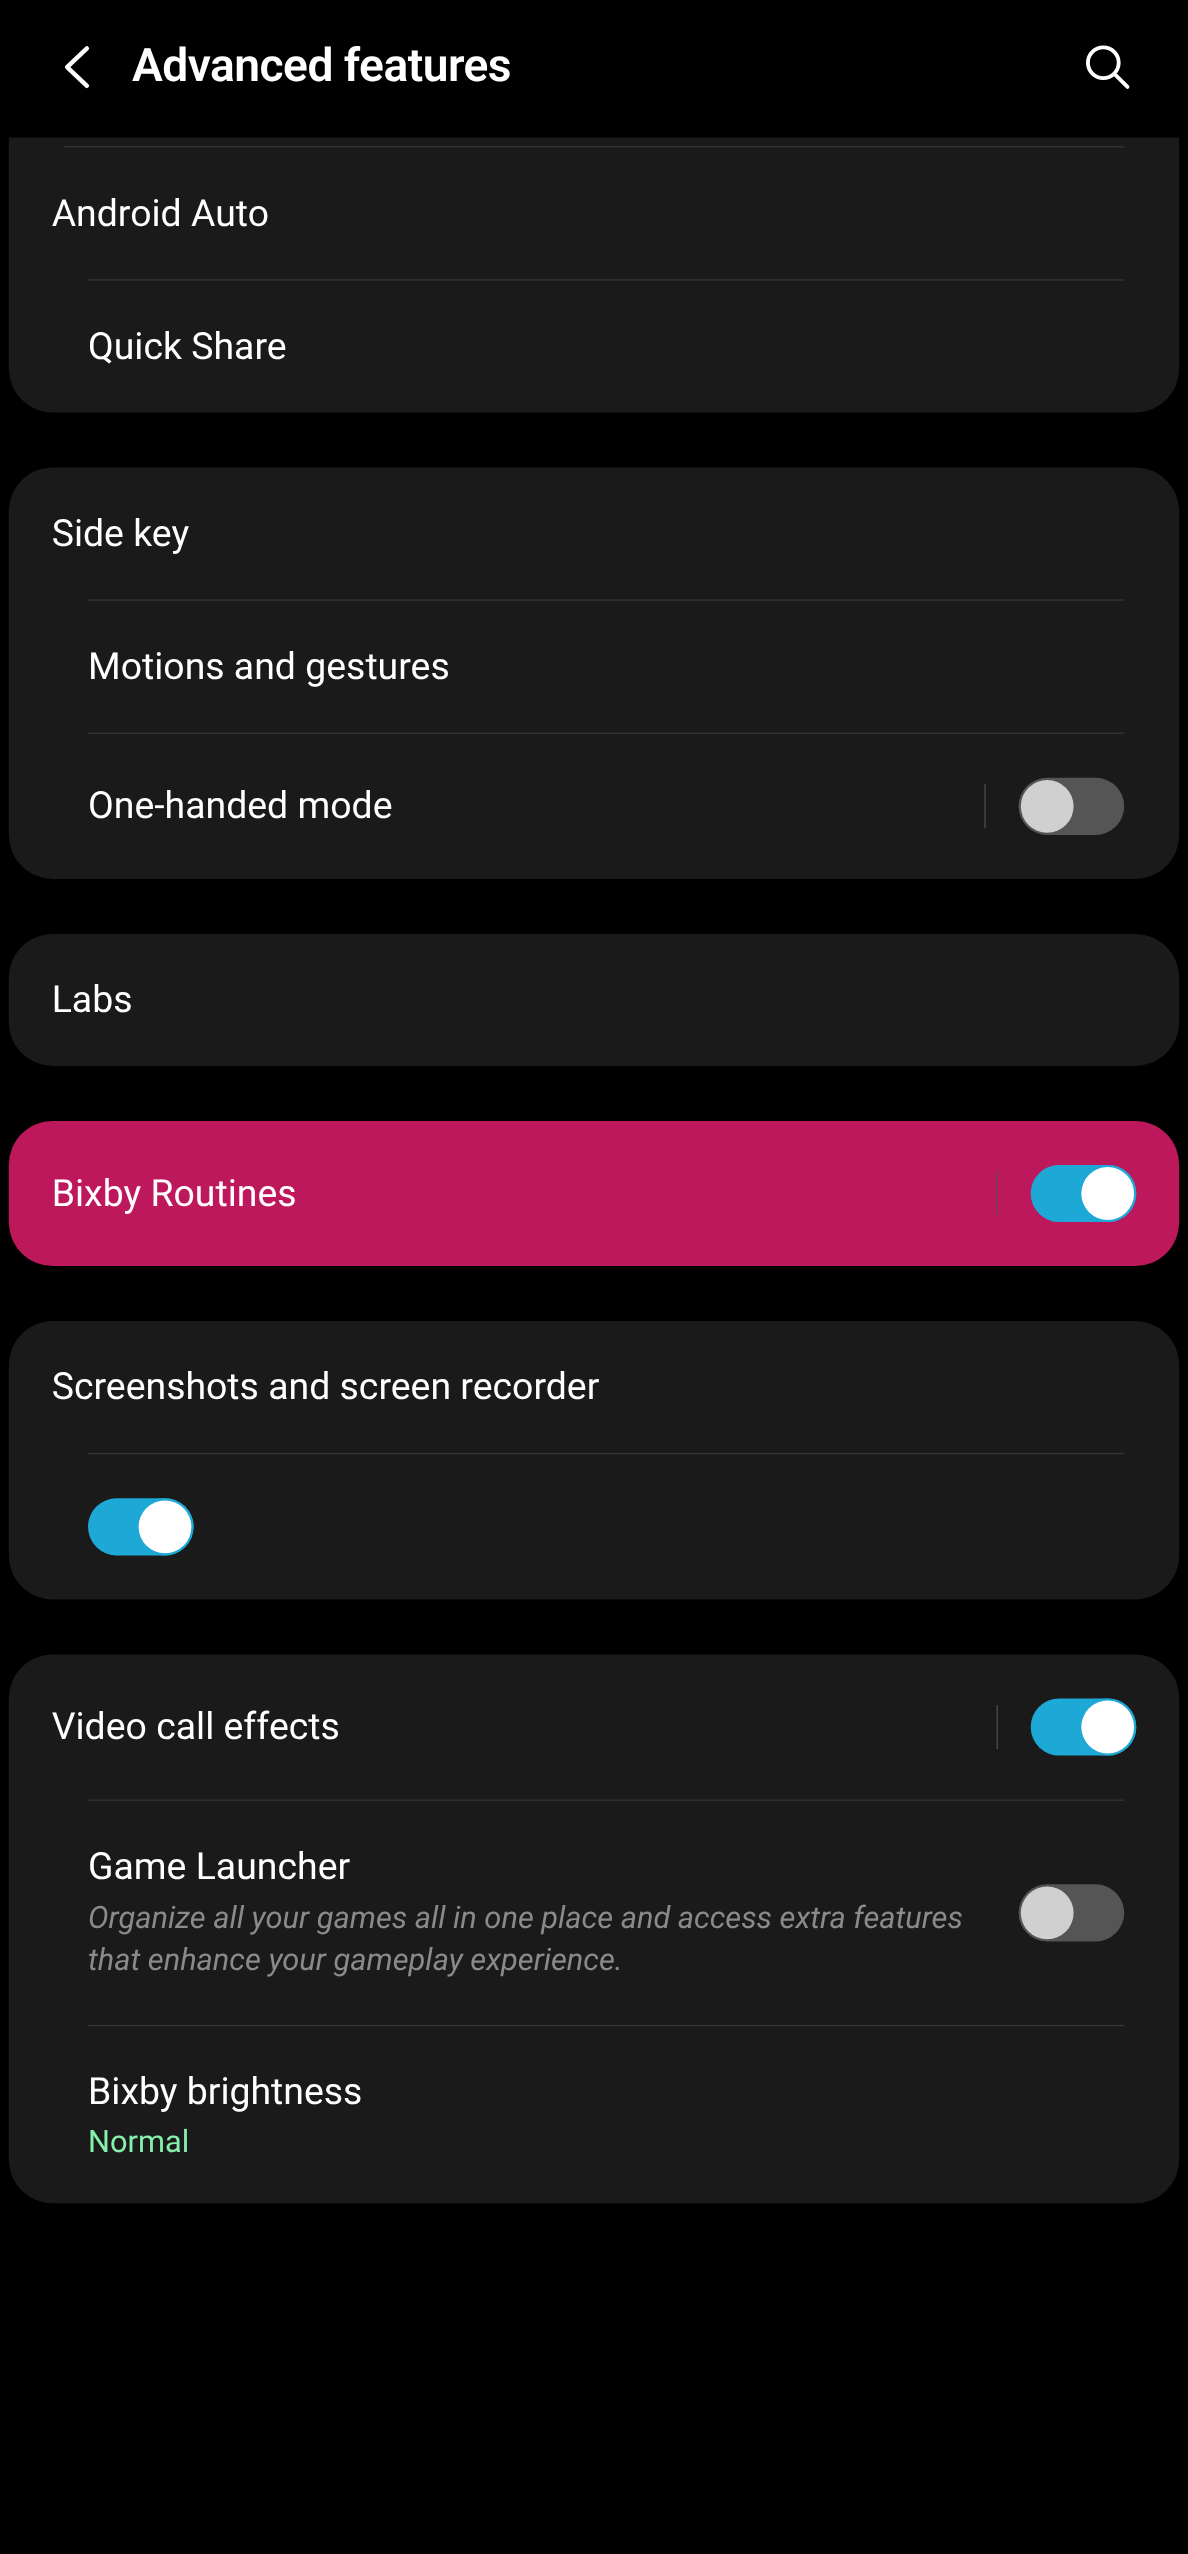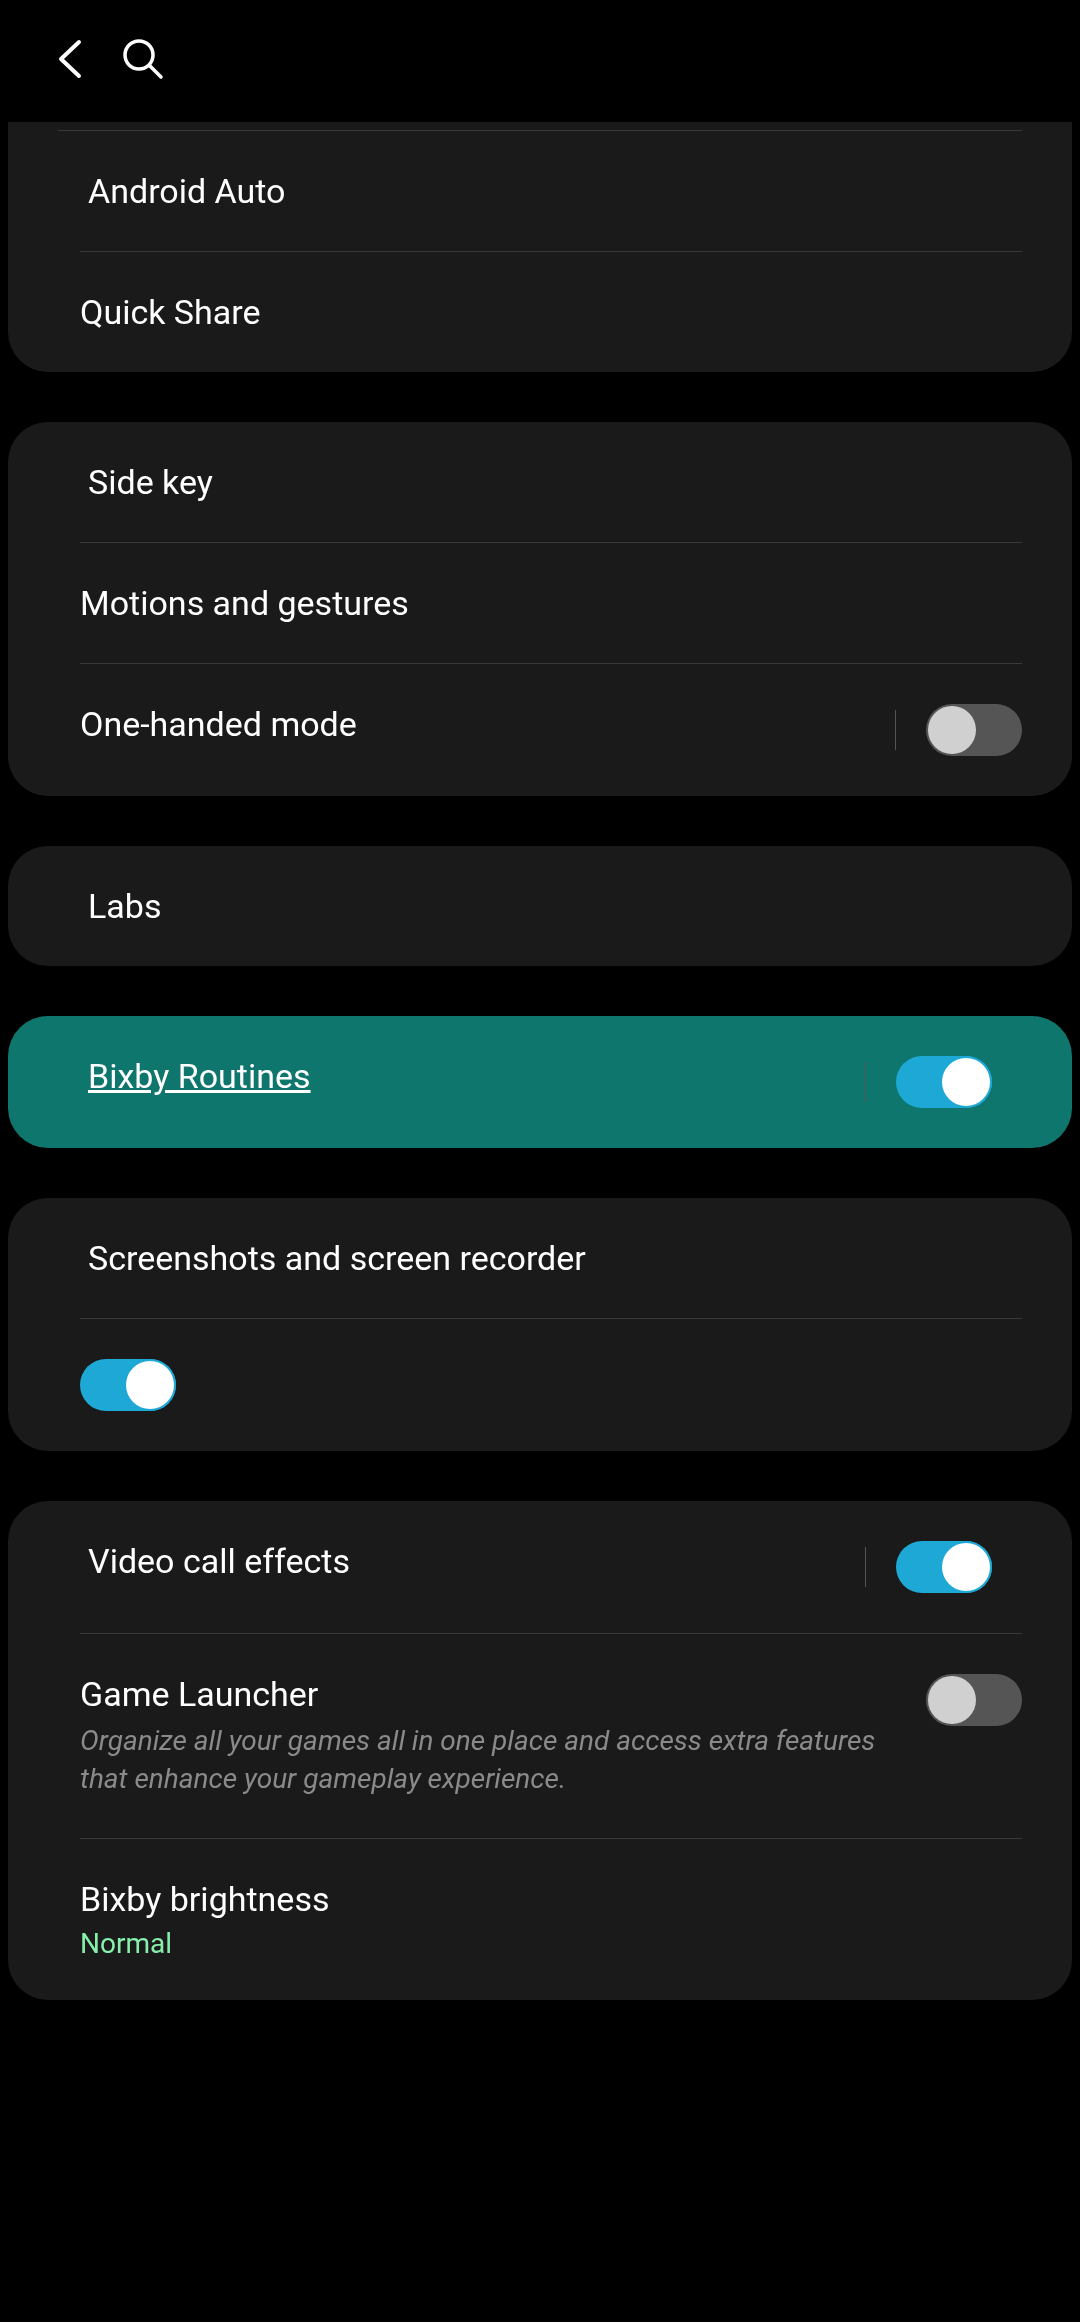--- a/index.html
+++ b/index.html
@@ -42,40 +42,39 @@
       justify-content: center;
       cursor: pointer;
     }
     .settings-group {
       background: #1a1a1a;
       border-radius: 40px;
       margin: 0 8px 50px 8px;
       overflow: hidden;
     }
     .settings-group.highlighted {
-      background: #0f766e;
-      text-decoration: underline;
+      background: #be185d;
     }
     .settings-group.first {
       border-top-left-radius: 0;
       border-top-right-radius: 0;
       margin-top: 0;
       padding-top: 8px;
     }
     .settings-group.first::before {
       content: '';
       display: block;
       height: 1px;
       background: #3a3a3a;
       margin: 0 50px 0 50px;
     }
     .settings-item {
       display: flex;
-      align-items: flex-start;
-      padding: 40px 80px;
+      align-items: center;
+      padding: 40px 39px;
       min-height: 100px;
       position: relative;
       cursor: pointer;
     }
     .settings-item + .settings-item {
       border-top: 1px solid #3a3a3a;
       margin-left: 72px;
       margin-right: 50px;
       padding-left: 0;
       padding-right: 0;
@@ -142,20 +141,21 @@
   </style>
 </head>
 <body>
 
 <div class="header">
   <div class="back-button">
     <svg width="30" height="42" viewBox="0 0 30 42">
       <path d="M 24 4 L 6 21 L 24 38" stroke="#ffffff" stroke-width="4" fill="none" stroke-linecap="round" stroke-linejoin="round"></path>
     </svg>
   </div>
+  <div class="header-title">Advanced features</div>
   <div class="search-button">
     <svg width="44" height="44" viewBox="0 0 44 44">
       <circle cx="18" cy="18" r="14" stroke="#ffffff" stroke-width="3.5" fill="none"></circle>
       <line x1="29" y1="29" x2="40" y2="40" stroke="#ffffff" stroke-width="3.5" stroke-linecap="round"></line>
     </svg>
   </div>
 </div>
 
 <div id="groups-container">
     <div class="settings-group first">

